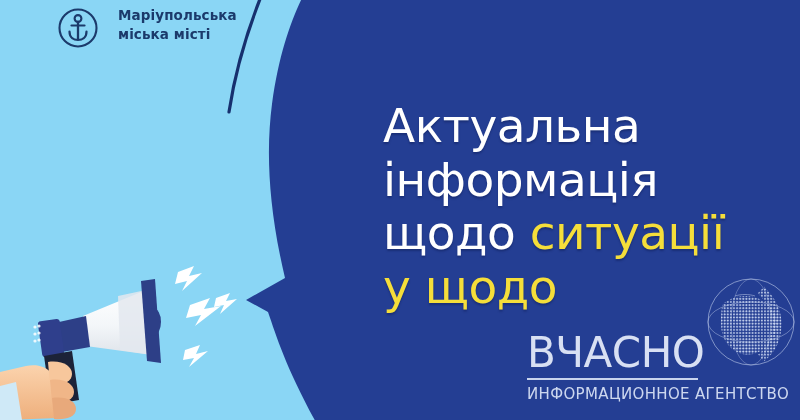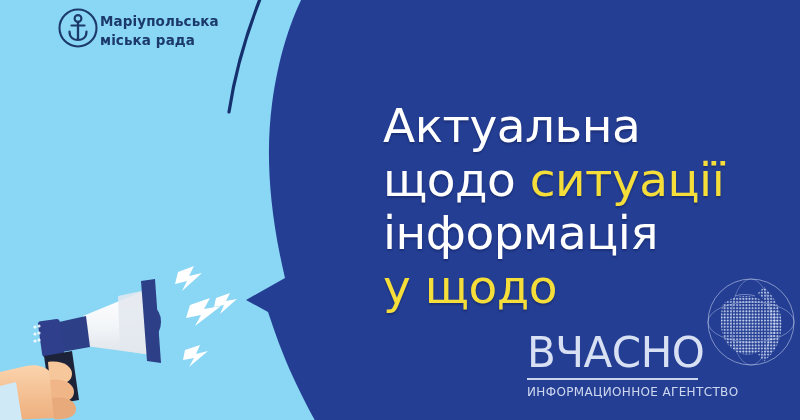--- a/index.html
+++ b/index.html
@@ -22,22 +22,22 @@
     width: 800px;
     height: 420px;
   }
 
   
   #logo {
     position: absolute;
     left: 56px;
     top: 6px;
     display: flex;
-    align-items: flex-end;
-    gap: 0;
+    align-items: flex-start;
+    gap: 18px;
     z-index: 5;
   }
   #logo-mark { width: 44px; height: 44px; display: block; }
   #logo-text {
     font-family: "DejaVu Sans", "Liberation Sans", sans-serif;
     font-size: 13.5px;
     font-weight: 700;
     line-height: 1.42;
     color: #1b3a6b;
     letter-spacing: .1px;
@@ -91,21 +91,21 @@
   #wm-rule {
     margin-top: 4px;
     height: 1.5px;
     background: #dbe4f7;
     width: 171px;
     opacity: .9;
   }
   #wm-sub {
     margin-top: 5px;
     font-family: "DejaVu Sans", "Liberation Sans", sans-serif;
-    font-size: 12px;
+    font-size: 15px;
     font-weight: 400;
     letter-spacing: 0.35px;
     color: #dbe4f7;
     white-space: nowrap;
     text-align: center;
     opacity: .92;
   }
   #wm-globe {
     position: absolute;
     left: 178px;
@@ -196,28 +196,28 @@
   <div id="logo">
     <svg id="logo-mark" viewBox="0 0 44 44">
       <circle cx="22" cy="22" r="18.5" fill="none" stroke="#1b3a6b" stroke-width="2.1"></circle>
       <circle cx="22" cy="12.5" r="3.4" fill="none" stroke="#1b3a6b" stroke-width="2.1"></circle>
       <line x1="22" y1="16" x2="22" y2="33" stroke="#1b3a6b" stroke-width="2.3" stroke-linecap="round"></line>
       <line x1="15.5" y1="19.5" x2="28.5" y2="19.5" stroke="#1b3a6b" stroke-width="2.2" stroke-linecap="round"></line>
       <path d="M13.5 25.5 C 13.5 32, 18 34, 22 34 C 26 34, 30.5 32, 30.5 25.5" fill="none" stroke="#1b3a6b" stroke-width="2.2" stroke-linecap="round"></path>
     </svg>
     <div id="logo-text">
       <div>Маріупольська</div>
-      <div>міська рада</div>
+      <div>міська місті</div>
     </div>
   </div>
 
   <div id="headline">
     <span class="ln">Актуальна</span>
+    <span class="ln">інформація</span>
     <span class="ln"><span>щодо </span><span class="hl">ситуації</span></span>
-    <span class="ln">інформація</span>
     <span class="ln hl">у щодо</span>
   </div>
 
   <div id="watermark">
     <div id="wm-text">
       <div id="wm-title">ВЧАСНО</div>
       <div id="wm-rule"></div>
       <div id="wm-sub">ИНФОРМАЦИОННОЕ АГЕНТСТВО</div>
     </div>
     <svg id="wm-globe" viewBox="0 0 92 92">

